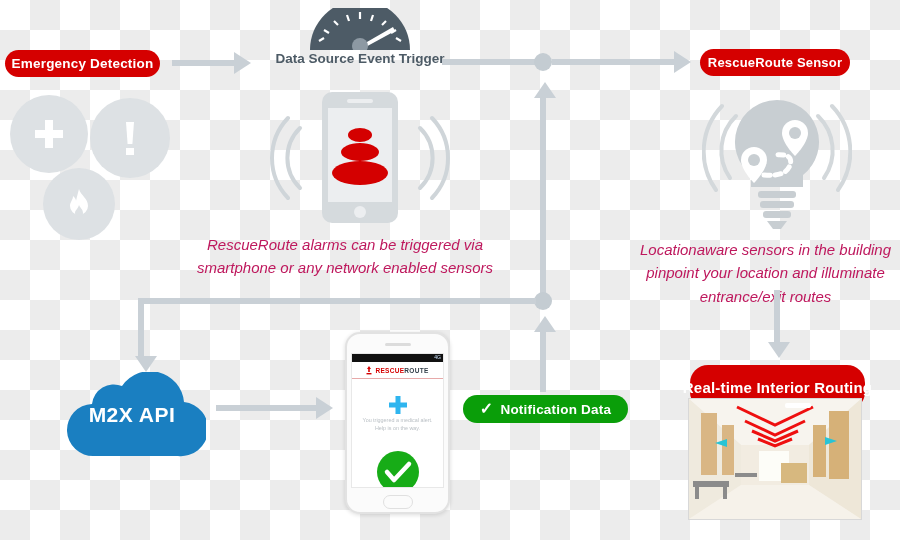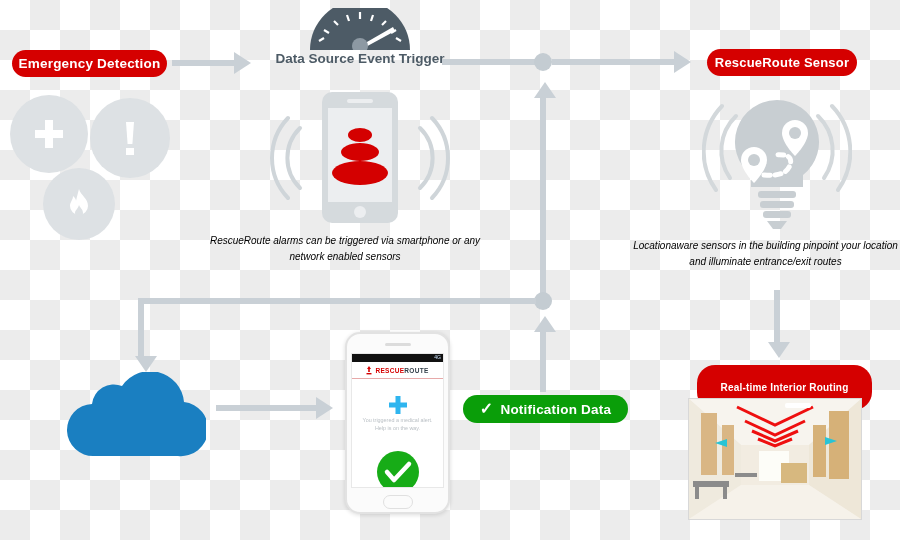--- a/index.html
+++ b/index.html
@@ -14,33 +14,33 @@
     background-position:0 0,30px 30px;
   }
   .abs{position:absolute;}
 
   
   .pill{
     position:absolute;display:flex;align-items:center;justify-content:center;
     border-radius:18px;color:#fff;font-weight:bold;white-space:nowrap;
     letter-spacing:.2px;
   }
-  .pill.red{background:#d50000;margin-left:7px;}
+  .pill.red{background:#d50000;}
   .pill.green{background:#0a9e09;}
   .pill .chk{margin-right:7px;font-size:16px;line-height:1;}
 
   #badge-emergency{left:5px;top:50px;width:155px;height:27px;font-size:13.5px;}
   #badge-location{left:700px;top:49px;width:150px;height:27px;font-size:13px;}
   #badge-notify{left:463px;top:395px;width:165px;height:28px;font-size:13.5px;}
-  #badge-routing{left:690px;top:365px;width:175px;height:45px;font-size:10px;}
+  #badge-routing{left:690px;top:365px;width:175px;height:45px;font-size:15px;}
 
   
   .caption{
-    position:absolute;text-align:center;font-style:italic;color:#000000;
-    font-size:10px;line-height:1.55;
+    position:absolute;text-align:center;font-style:italic;color:#be185d;
+    font-size:15px;line-height:1.55;
   }
   #caption-phone{left:195px;top:233px;width:300px;}
   #caption-bulb{left:628px;top:238px;width:275px;}
   #label-gauge{
     position:absolute;left:255px;top:51px;width:210px;text-align:center;
     font-size:13.5px;font-weight:bold;color:#4d5b66;
   }
 
   
   .hline{position:absolute;height:6px;background:#c9d0d6;}
@@ -207,20 +207,21 @@
 <div class="hline" style="left:138px;top:298px;width:398px;"></div>
 <div class="vline" style="left:138px;top:298px;height:58px;"></div>
 <div class="arrow-d" style="left:135px;top:356px;"></div>
 <div class="vline" style="left:540px;top:332px;height:60px;"></div>
 <div class="arrow-u" style="left:534px;top:316px;"></div>
 
 <div id="m2x-cloud">
   <svg width="148" height="88" viewBox="0 0 148 88" aria-hidden="true">
     <path d="M36 84 a26 26 0 0 1 -2 -52 a22 22 0 0 1 30 -18 a34 34 0 0 1 62 16 a24 24 0 0 1 -6 54 z" fill="#1a7fc1"></path>
   </svg>
+  <div class="cloud-text">M2X API</div>
 </div>
 
 <div class="hline" style="left:216px;top:405px;width:100px;"></div>
 <div class="arrow-r" style="left:316px;top:397px;"></div>
 
 <div id="phone-device">
   <div class="device-body"></div>
   <div class="speaker"></div>
   <div class="device-screen">
     <div class="status-bar">

